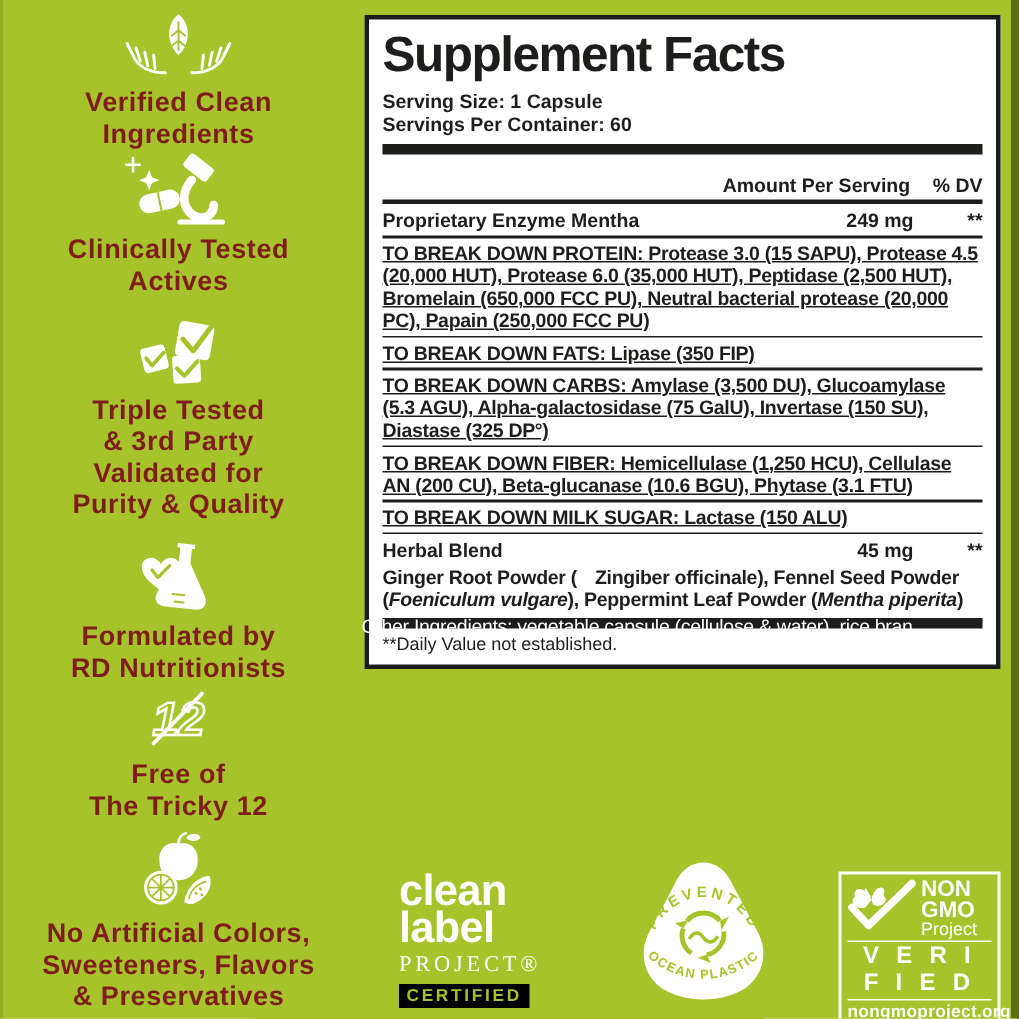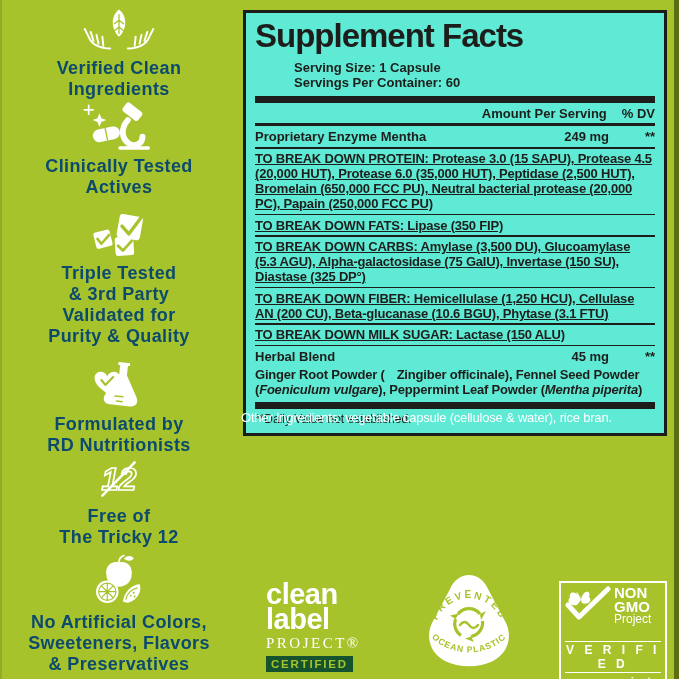--- a/index.html
+++ b/index.html
@@ -6,63 +6,63 @@
   .stage{
     position:relative;width:679px;height:679px;overflow:hidden;
     background:#a6c32b;font-family:"Liberation Sans",sans-serif;
   }
   .edge-right{position:absolute;right:0;top:0;width:5px;height:100%;background:#5c6e11;}
   .edge-left{position:absolute;left:0;top:0;width:2px;height:100%;background:#93ad22;}
 
   
   .benefit{position:absolute;left:0;width:238px;display:flex;flex-direction:column;align-items:center;}
   .benefit svg{display:block;}
-  .benefit-label{margin-top:6px;text-align:center;color:#0c4a6e;font-size:18px;line-height:21px;
+  .benefit-label{margin-top:6px;text-align:center;color:#7f1d1d;font-size:18px;line-height:21px;
     font-weight:700;letter-spacing:.4px;}
   .benefit-label span{display:block;}
 
   
   .sf-panel{position:absolute;left:243px;top:10px;width:424px;box-sizing:border-box;
-    background:#5eead4;border:3px solid #1c1c1a;color:#1d1d1b;padding:4px 9px 7px;}
+    background:#ffffff;border:3px solid #1c1c1a;color:#1d1d1b;padding:4px 9px 7px;}
   .sf-title{font-size:33px;font-weight:700;letter-spacing:-1px;line-height:1.05;margin:2px 0 6px;}
-  .sf-serving{font-size:13px;font-weight:700;line-height:15.5px;margin-left:39px;}
+  .sf-serving{font-size:13px;font-weight:700;line-height:15.5px;}
   .bar-thick{height:7px;background:#1d1d1b;margin-top:5px;}
-  .sf-header{display:flex;justify-content:flex-end;gap:15px;font-size:13px;font-weight:700;padding:3px 0 2px;}
+  .sf-header{display:flex;justify-content:flex-end;gap:15px;font-size:13px;font-weight:700;padding:13px 0 2px;}
   .rule-med{height:3.5px;background:#1d1d1b;}
   .rule-thin{height:1.5px;background:#1d1d1b;}
   .sf-row{display:flex;font-size:13px;font-weight:700;padding:3px 0;}
   .sf-row .nm{flex:1;}
   .sf-row .amt{width:70px;text-align:right;}
   .sf-row .dv{width:46px;text-align:right;}
   .sf-section{font-size:13px;font-weight:700;line-height:15px;letter-spacing:-.2px;padding:2.5px 0;text-decoration:underline;}
   .sf-herbal-desc{font-size:13px;font-weight:700;line-height:15px;letter-spacing:-.2px;padding:0 0 3px;}
   .sf-footnote{font-size:12px;font-weight:400;padding-top:3px;}
 
   
   .under{position:absolute;left:241px;width:432px;color:#fff;font-size:13px;line-height:15.5px;letter-spacing:-.2px;}
 
   
   .clp{position:absolute;left:266px;top:582px;width:100px;color:#fff;}
   .clp-word{font-size:29px;font-weight:700;line-height:25px;letter-spacing:-.5px;}
   .clp-project{font-family:"Liberation Serif",serif;font-size:15px;letter-spacing:2.5px;margin-top:3px;}
-  .clp-cert{display:inline-block;margin-top:4px;background:#14532d;color:#a6c32b;
+  .clp-cert{display:inline-block;margin-top:4px;background:#000000;color:#a6c32b;
     font-size:11.5px;font-weight:700;letter-spacing:1.8px;padding:2px 5px;}
 
   
   .pop{position:absolute;left:419px;top:567px;}
 
   
   .ngp{position:absolute;left:559px;top:581px;width:108px;box-sizing:border-box;
     border:2.5px solid #fff;color:#fff;padding:3px 4px 2px;}
   .ngp-top{display:flex;align-items:flex-start;gap:3px;}
   .ngp-names{line-height:13.5px;}
   .ngp-non,.ngp-gmo{font-size:15px;font-weight:700;}
   .ngp-project{font-size:12px;font-weight:400;line-height:12px;}
-  .ngp-verified{margin-top:16px;border-top:1.5px solid #fff;border-bottom:1.5px solid #fff;
-    text-align:center;font-size:12px;font-weight:700;letter-spacing:3.5px;padding:1px 0;}
+  .ngp-verified{margin-top:2px;border-top:1.5px solid #fff;border-bottom:1.5px solid #fff;
+    text-align:center;font-size:16px;font-weight:700;letter-spacing:3.5px;padding:1px 0;}
   .ngp-url{text-align:center;font-size:11.5px;font-weight:700;letter-spacing:.2px;padding-top:2px;}
 </style>
 </head>
 <body>
 
 <div class="stage">
   <div class="edge-left"></div>
   <div class="edge-right"></div>
 
   <div class="benefit" style="top:6px">

